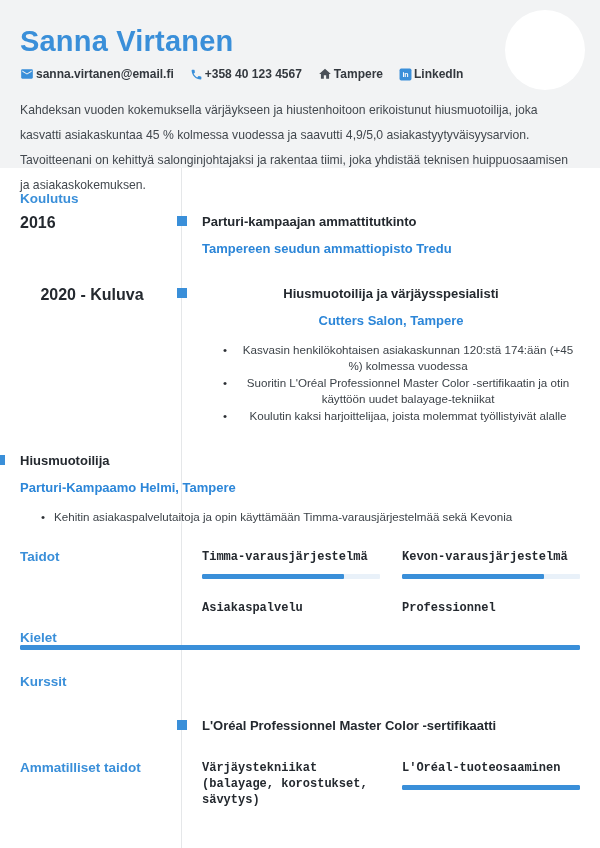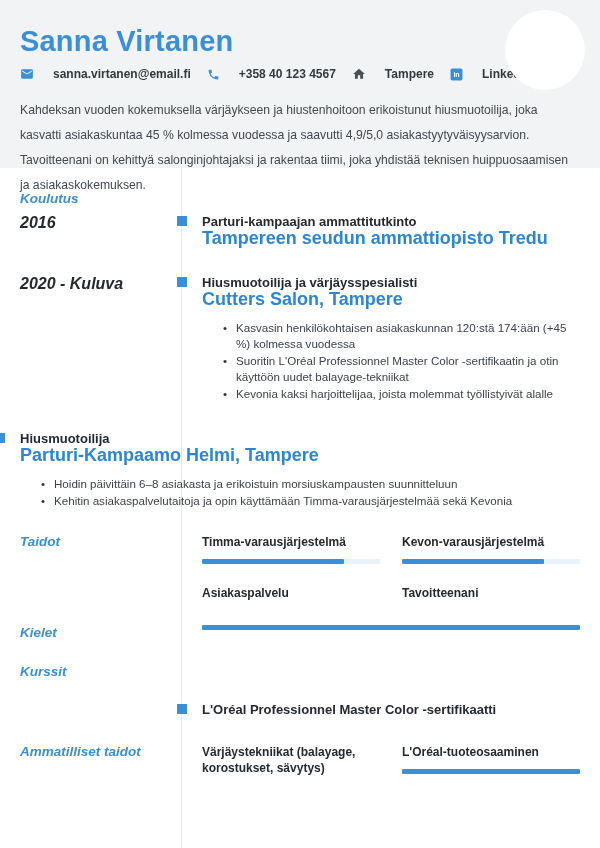--- a/index.html
+++ b/index.html
@@ -4,43 +4,43 @@
 <style>
   html,body{margin:0;padding:0;}
   body{width:600px;height:848px;background:#fff;font-family:"Liberation Sans","DejaVu Sans",sans-serif;color:#24292f;overflow:hidden;}
   .page{width:600px;height:848px;position:relative;background:#fff;}
 
   
   .hdr{height:168px;box-sizing:border-box;background:#f2f3f4;padding:20px 20px 0 20px;position:relative;}
   .avatar{position:absolute;top:10px;right:15px;width:80px;height:80px;border-radius:50%;background:#ffffff;}
   .name{margin:6px 0 11px 0;font-size:29px;line-height:30px;font-weight:bold;color:#3a8fd9;letter-spacing:0.2px;}
   .contacts{display:flex;align-items:center;gap:16px;font-size:12px;color:#33383e;font-weight:bold;}
-  .contact{display:flex;align-items:center;gap:19px;}
+  .contact{display:flex;align-items:center;gap:2px;}
   .contact svg{display:block;}
   .summary{margin:17px 0 0 0;font-size:12.2px;line-height:25px;color:#42484e;max-width:562px;}
 
   
   .content{position:relative;min-height:680px;box-sizing:border-box;padding-top:23px;}
   .vline{position:absolute;left:181px;top:0;bottom:0;width:1px;background:#e5e7e9;}
   .row{display:flex;}
-  .left{flex:none;width:182px;box-sizing:border-box;padding-left:20px;padding-right:18px;font-style:italic;}
+  .left{flex:none;width:182px;box-sizing:border-box;padding-left:20px;padding-right:18px;}
   .right{flex:1;box-sizing:border-box;padding-left:20px;padding-right:20px;position:relative;}
   .shead{font-size:13.5px;font-weight:bold;color:#3a8fd9;margin:0;}
   .period{font-size:16px;font-weight:bold;color:#24292f;}
   .sq{position:absolute;left:-5px;top:2px;width:10px;height:10px;background:#3a8fd9;}
   .etitle{font-size:13px;font-weight:bold;color:#24292f;line-height:16px;}
-  .esub{font-size:18px;font-weight:bold;color:#2c86d8;line-height:16px;margin-top:0;}
+  .esub{font-size:13px;font-weight:bold;color:#2c86d8;line-height:16px;margin-top:11px;}
   ul.blts{list-style:none;margin:13px 0 0 20px;padding:0;font-size:11.6px;color:#3c4248;}
   ul.blts li{position:relative;padding-left:14px;line-height:15.5px;margin-bottom:2px;}
   ul.blts li::before{content:"\2022";position:absolute;left:1px;top:0;color:#2b2f34;}
 
   
   .grid2{display:flex;gap:22px;}
   .gcol{flex:1;min-width:0;}
-  .skill{margin-bottom:21px;}
+  .skill{margin-bottom:21px;font-family:Liberation Mono, monospace;}
   .skill:last-child{margin-bottom:0;}
   .slabel{font-size:12px;font-weight:bold;color:#24292f;line-height:16px;margin-bottom:9px;}
   .track{height:5px;background:#e9f1f9;border-radius:1px;overflow:hidden;}
   .fill{height:100%;background:#3a8fd9;border-radius:1px;}
 
   .mt-sec{margin-top:29px;}
   .gap-entry{height:27px;}
 </style>
 </head>
 <body>
@@ -109,45 +109,44 @@
         <div class="right">
           <span class="sq"></span>
           <div class="etitle">Parturi-kampaajan ammattitutkinto</div>
           <div class="esub">Tampereen seudun ammattiopisto Tredu</div>
         </div>
       </div>
     </section>
 
     <section class="mt-sec">
 
-      <div class="row" style="margin-top:9px;">
+      <div class="row" style="margin-top:9px;text-align:center;">
         <div class="left">
             <div class="period">2020 - Kuluva</div>
           </div>
         <div class="right">
           <span class="sq"></span>
           <div class="etitle">Hiusmuotoilija ja värjäysspesialisti</div>
           <div class="esub">Cutters Salon, Tampere</div>
           <ul class="blts">
             <li>Kasvasin henkilökohtaisen asiakaskunnan 120:stä 174:ään (+45 %) kolmessa vuodessa</li>
             <li>Suoritin L'Oréal Professionnel Master Color -sertifikaatin ja otin käyttöön uudet balayage-tekniikat</li>
-            <li>Kevonia kaksi harjoittelijaa, joista molemmat työllistyivät alalle</li>
+            <li>Koulutin kaksi harjoittelijaa, joista molemmat työllistyivät alalle</li>
           </ul>
         </div>
       </div>
 
       <div class="gap-entry"></div>
 
       <div class="row">
         <div class="right">
           <span class="sq"></span>
           <div class="etitle">Hiusmuotoilija</div>
           <div class="esub">Parturi-Kampaamo Helmi, Tampere</div>
           <ul class="blts">
-            <li>Hoidin päivittäin 6–8 asiakasta ja erikoistuin morsiuskampausten suunnitteluun</li>
             <li>Kehitin asiakaspalvelutaitoja ja opin käyttämään Timma-varausjärjestelmää sekä Kevonia</li>
           </ul>
         </div>
       </div>
     </section>
 
     <section class="row" style="margin-top:23px;">
       <div class="left">
           <h2 class="shead">Taidot</h2>
         </div>
@@ -166,29 +165,29 @@
             </div>
           </div>
           <div class="gcol">
             <div class="skill">
               <div class="slabel">Kevon-varausjärjestelmä</div>
               <div class="track">
                   <div class="fill" style="width: 80%;"></div>
                 </div>
             </div>
             <div class="skill">
-              <div class="slabel">Tavoitteenani</div>
-
-            </div>
-          </div>
-        </div>
-      </div>
-    </section>
-
-    <section class="row" style="margin-top:15px;">
+              <div class="slabel">Professionnel</div>
+
+            </div>
+          </div>
+        </div>
+      </div>
+    </section>
+
+    <section class="row" style="margin-top:5px;flex-direction:column;">
       <div class="left">
           <h2 class="shead">Kielet</h2>
         </div>
       <div class="right">
         <div class="grid2">
           <div class="gcol">
             <div class="skill">
               <div class="track">
                   <div class="fill" style="width: 100%;"></div>
                 </div>
@@ -197,21 +196,21 @@
         </div>
       </div>
     </section>
 
     <section style="margin-top:24px;">
       <div class="row">
         <div class="left">
             <h2 class="shead">Kurssit</h2>
           </div>
       </div>
-      <div class="row" style="margin-top:23px;align-items:flex-end;">
+      <div class="row" style="margin-top:29px;align-items:flex-end;">
         <div class="left"></div>
         <div class="right">
           <span class="sq"></span>
           <div class="etitle">L'Oréal Professionnel Master Color -sertifikaatti</div>
         </div>
       </div>
     </section>
 
     <section class="row" style="margin-top:26px;">
       <div class="left">

